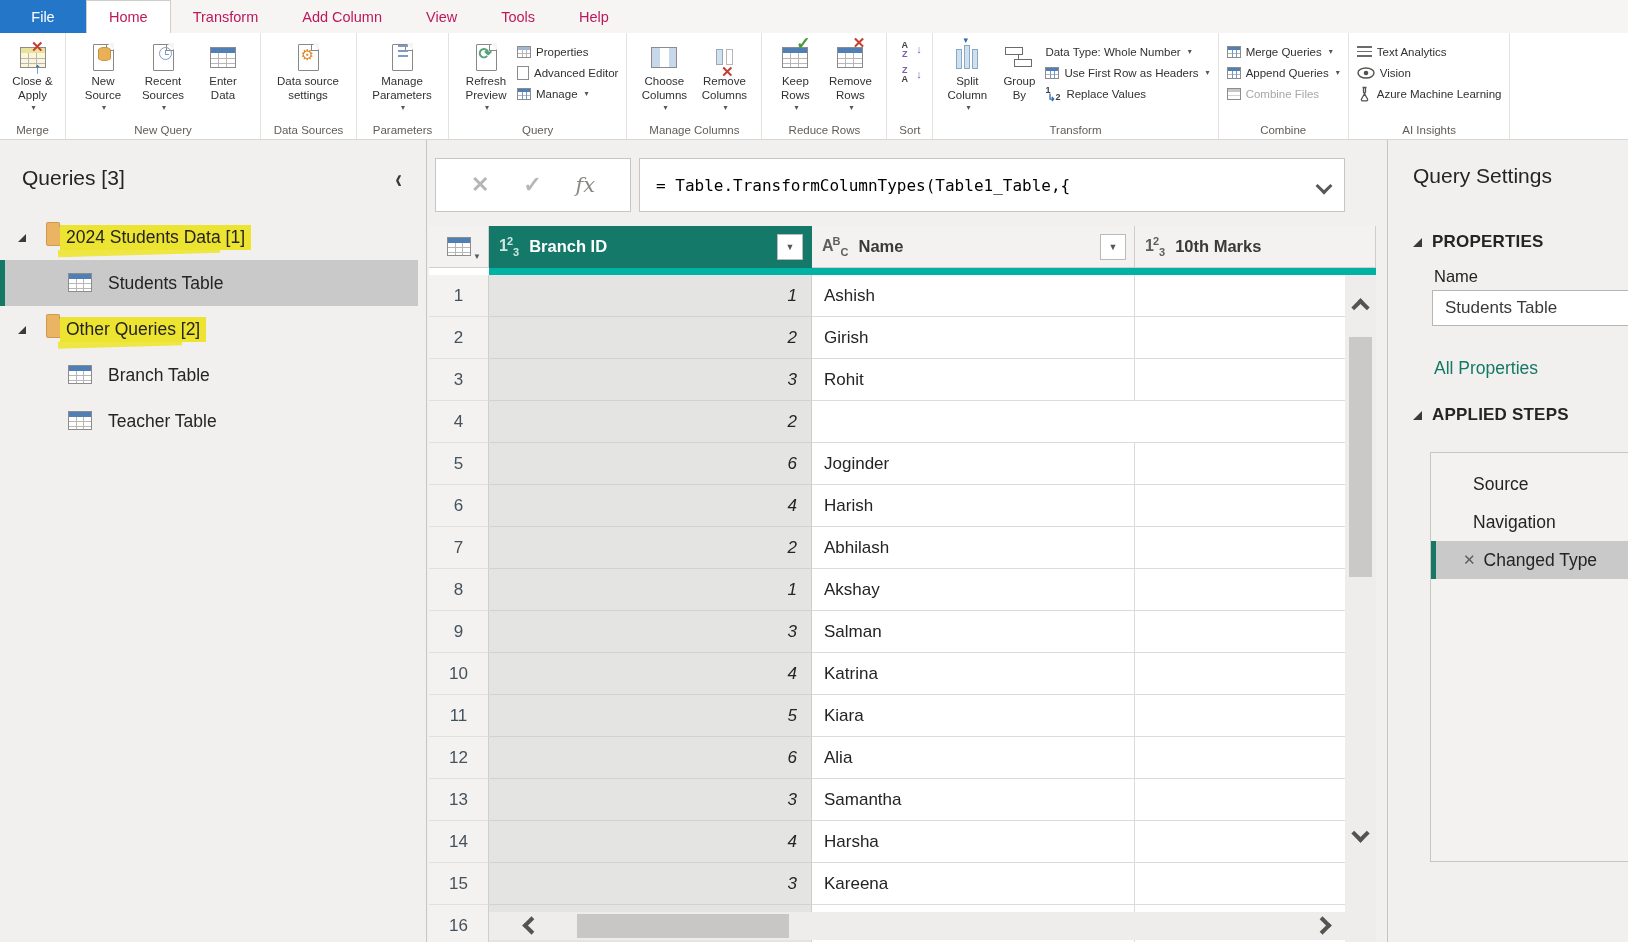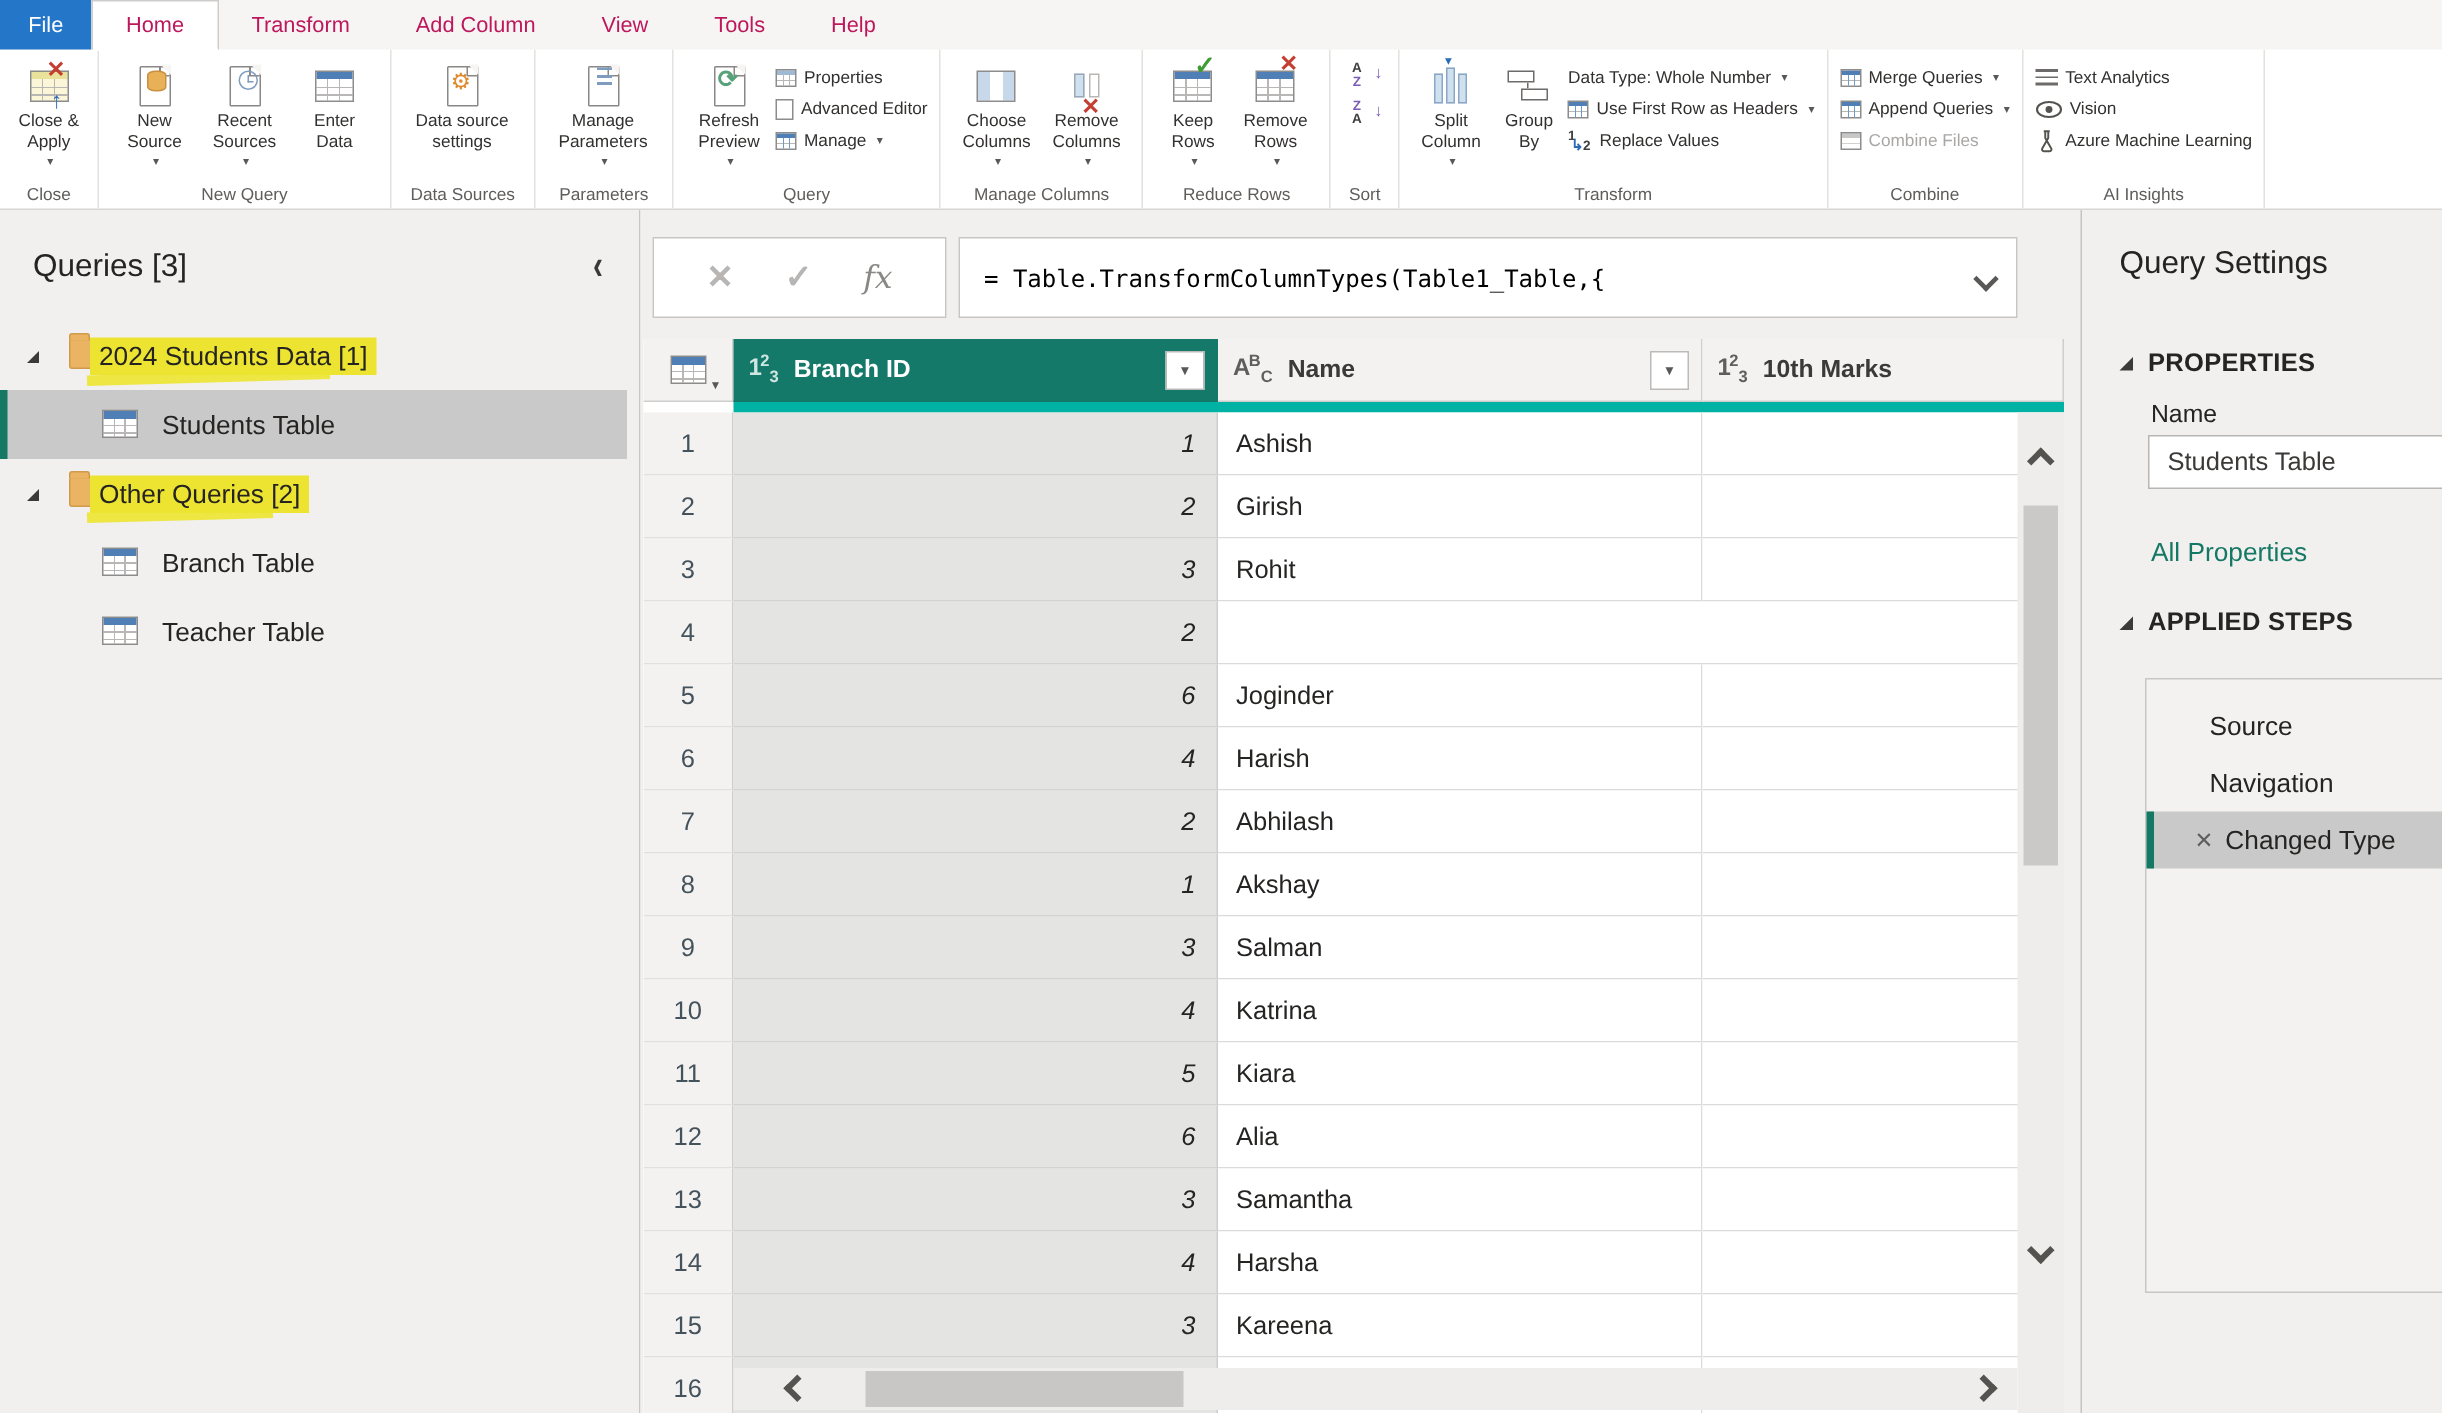--- a/index.html
+++ b/index.html
@@ -3,21 +3,21 @@
 <meta charset="utf-8">
 <style>
   * { margin:0; padding:0; box-sizing:border-box; }
   html,body { width:1628px; height:942px; overflow:hidden;
     font-family:"Liberation Sans", sans-serif; background:#fff; color:#252423; }
   .pre { white-space:pre-line; }
 
   
   .tabbar { position:absolute; left:0; top:0; width:1628px; height:33px;
     background:#f6f5f4; display:flex; align-items:stretch; z-index:5; }
-  .tab-file { width:61px; background:#2477c8; color:#fff; display:flex;
+  .tab-file { width:86px; background:#2477c8; color:#fff; display:flex;
     align-items:center; justify-content:center; font-size:14.5px; }
   .tab { padding:0 22px; display:flex; align-items:center; font-size:14.5px; color:#be185d; }
   .tab.active { background:#fff; border:1px solid #cfcdcb; border-bottom:none; position:relative; }
   .tab.active::after{ content:""; position:absolute; left:0; right:0; bottom:-1px; height:2px; background:#fff; }
 
   
   .ribbon { position:absolute; left:0; top:33px; width:1628px; height:107px;
     background:#fff; border-bottom:1px solid #d8d6d4; display:flex; }
   .rgroup { position:relative; display:flex; align-items:flex-start; gap:2px;
     padding:6px 8px 20px 8px; border-right:1px solid #e4e2e0; }
@@ -215,21 +215,21 @@
     <div class="bigbtn">
       <span class="icon-slot iconwrap">
         <span class="tbl yellow"></span>
         <span class="mark red" style="right:2px; top:0;">✕</span>
         <span class="mark blue" style="right:4px; bottom:0;">↑</span>
       </span>
       <span class="pre">Close &amp;
 Apply</span>
         <span class="caret">▾</span>
     </div>
-    <div class="rgroup-label">Close</div>
+    <div class="rgroup-label">Merge</div>
   </div>
 
   <div class="rgroup">
     <div class="bigbtn">
       <span class="icon-slot iconwrap">
         <span class="pg"></span>
           <span class="cyl"></span>
       </span>
       <span class="pre">New
 Source</span>

